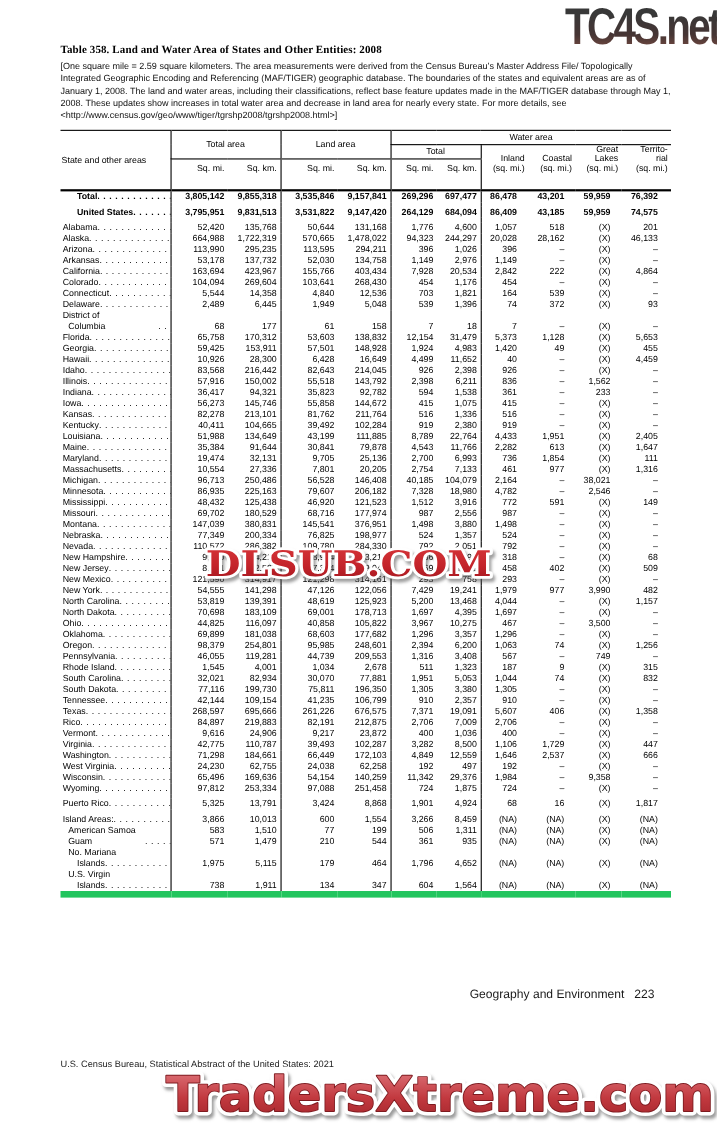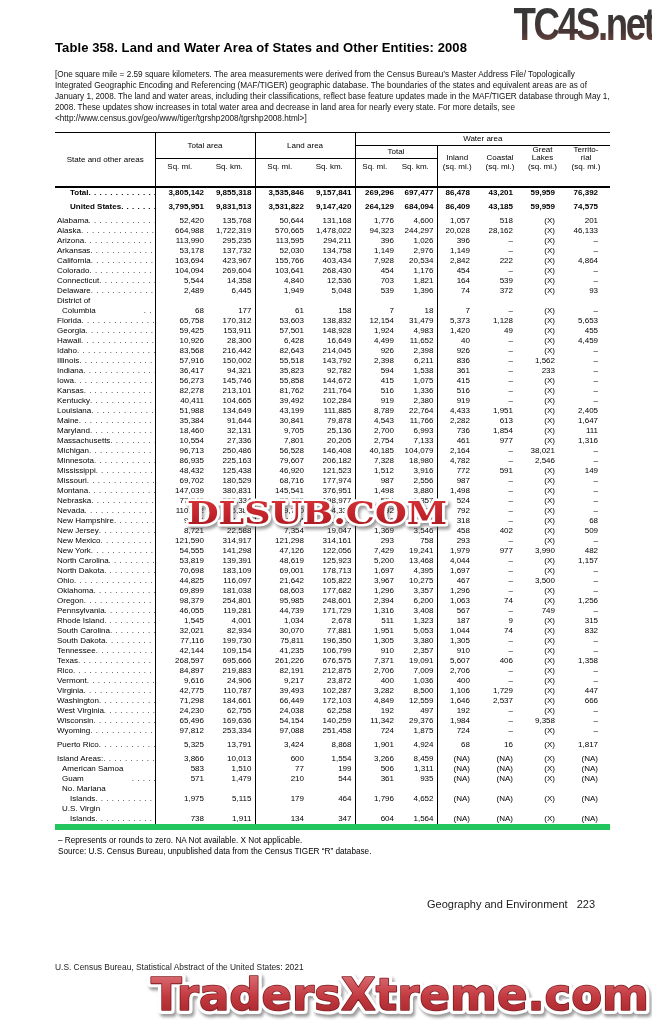--- a/index.html
+++ b/index.html
@@ -8,36 +8,36 @@
     position: relative;
     width: 652px; height: 1024px;
     margin: 0 auto;
     background: #ffffff;
     overflow: hidden;
     font-family: "Liberation Sans", "DejaVu Sans", sans-serif;
     color: #000;
   }
   .content { position: absolute; left: 55px; top: 40px; width: 557px; }
   h1.title {
-    font-family: Liberation Sans, sans-serif;
-    font-size: 13px; font-weight: bold; letter-spacing: .1px;
-    margin-bottom: 15px;
+    font-family: Liberation Serif, serif;
+    font-size: 10px; font-weight: bold; letter-spacing: .1px;
+    margin-bottom: 5px;
   }
   .note { font-size: 8.2px; line-height: 10.9px; color:#111; }
 
   table.area { border-collapse: collapse; table-layout: fixed; width: 555px; margin-top: 7px; }
   th, td { font-size: 8px; padding: 0; vertical-align: bottom; }
   th { font-weight: normal; }
   .bl { border-left: 1px solid #000; }
   .bt { border-top: 1.5px solid #000; }
   .bb { border-bottom: 1px solid #000; }
   .hb { border-bottom: 2px solid #000; }
-  .h-state { text-align: center; vertical-align: middle; padding-left: 1px; font-size: 8px; }
+  .h-state { text-align: left; vertical-align: middle; padding-left: 1px; font-size: 8px; }
   .grp { text-align: center; vertical-align: middle; font-size: 8px; }
-  .sub { padding-right: 3px; vertical-align: bottom; line-height: 8.8px; padding-bottom: 14px; }
+  .sub { text-align: right; padding-right: 3px; vertical-align: bottom; line-height: 8.8px; padding-bottom: 14px; }
   .rA th { height: 13px; }
   .rB th { height: 12px; }
   .rC th { height: 24px; }
 
   tbody td { line-height: 10px; }
   td.num { text-align: right; padding-right: 3px; white-space: nowrap; }
   td.c6, td.c7, td.c8 { padding-right: 10px; }
   td.c9 { padding-right: 12px; }
   td.lbl { vertical-align: bottom; }
   .lr { display: flex; line-height: 10px; white-space: nowrap; }
@@ -560,21 +560,21 @@
             <td class="num c8">(X)</td>
             <td class="num c9">1,647</td>
           </tr>
           <tr>
             <td class="lbl">
               <div class="lr ind0">
                 <span class="t">Maryland</span>
                 <span class="fill"></span>
               </div>
             </td>
-            <td class="num c0 bl">18,460</td>
+            <td class="num c0 bl">19,474</td>
             <td class="num c1">32,131</td>
             <td class="num c2 bl">9,705</td>
             <td class="num c3">25,136</td>
             <td class="num c4 bl">2,700</td>
             <td class="num c5">6,993</td>
             <td class="num c6 bl">736</td>
             <td class="num c7">1,854</td>
             <td class="num c8">(X)</td>
             <td class="num c9">111</td>
           </tr>
@@ -832,21 +832,21 @@
           </tr>
           <tr>
             <td class="lbl">
               <div class="lr ind0">
                 <span class="t">Ohio</span>
                 <span class="fill"></span>
               </div>
             </td>
             <td class="num c0 bl">44,825</td>
             <td class="num c1">116,097</td>
-            <td class="num c2 bl">21,642</td>
+            <td class="num c2 bl">40,858</td>
             <td class="num c3">105,822</td>
             <td class="num c4 bl">3,967</td>
             <td class="num c5">10,275</td>
             <td class="num c6 bl">467</td>
             <td class="num c7">–</td>
             <td class="num c8">3,500</td>
             <td class="num c9">–</td>
           </tr>
           <tr>
             <td class="lbl">
@@ -887,21 +887,21 @@
           <tr>
             <td class="lbl">
               <div class="lr ind0">
                 <span class="t">Pennsylvania</span>
                 <span class="fill"></span>
               </div>
             </td>
             <td class="num c0 bl">46,055</td>
             <td class="num c1">119,281</td>
             <td class="num c2 bl">44,739</td>
-            <td class="num c3">171,729</td>
+            <td class="num c3">209,553</td>
             <td class="num c4 bl">1,316</td>
             <td class="num c5">3,408</td>
             <td class="num c6 bl">567</td>
             <td class="num c7">–</td>
             <td class="num c8">749</td>
             <td class="num c9">–</td>
           </tr>
           <tr>
             <td class="lbl">
               <div class="lr ind0">
@@ -1254,24 +1254,20 @@
             <td class="num c4 bl">604</td>
             <td class="num c5">1,564</td>
             <td class="num c6 bl">(NA)</td>
             <td class="num c7">(NA)</td>
             <td class="num c8">(X)</td>
             <td class="num c9">(NA)</td>
           </tr>
         </tbody>
     </table>
 
-    <div class="footnotes">
-      <div>– Represents or rounds to zero. NA Not available. X Not applicable.</div>
-      <div>Source: U.S. Census Bureau, unpublished data from the Census TIGER “R” database.</div>
-    </div>
   </div>
 
   <div class="pageno">
     <span>Geography and Environment</span><span class="num">223</span>
   </div>
   <div class="srcline">U.S. Census Bureau, Statistical Abstract of the United States: 2021</div>
 
   <svg class="wm-mid" width="272" height="46" viewBox="0 0 272 46">
     <defs>
       <linearGradient id="gm" x1="0" y1="0" x2="0" y2="1">

